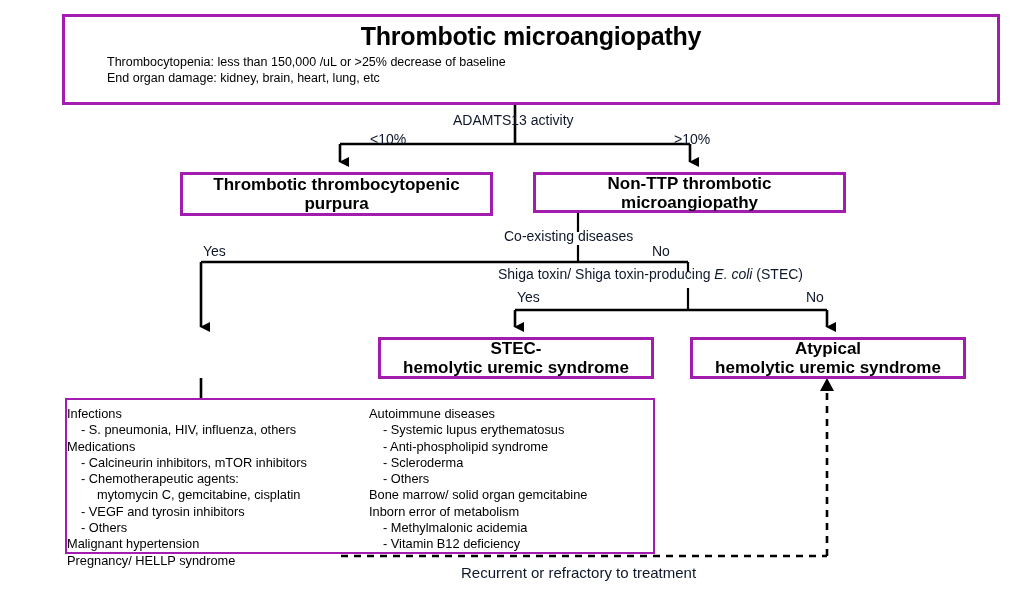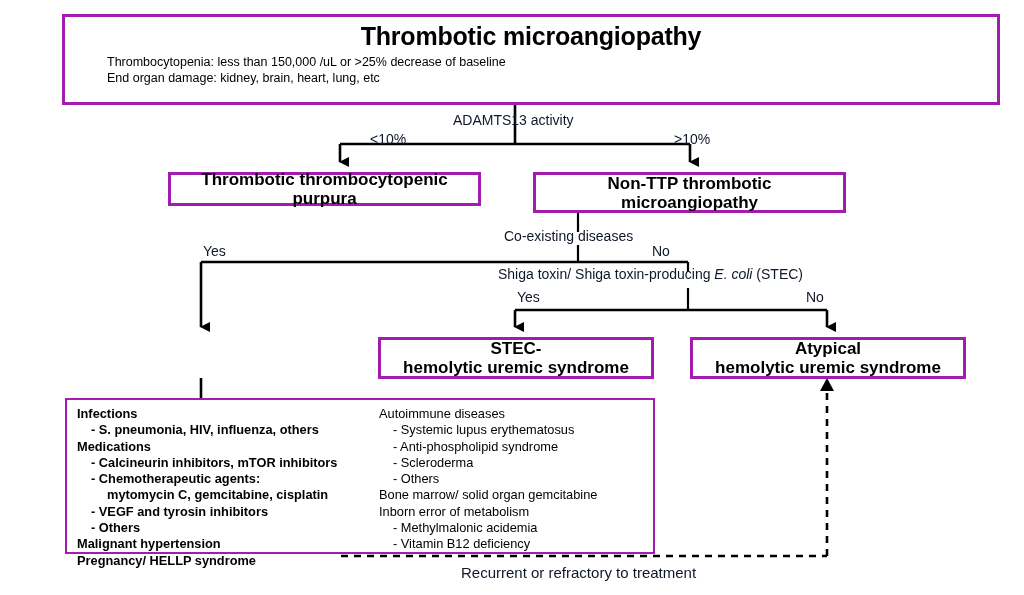--- a/index.html
+++ b/index.html
@@ -73,21 +73,21 @@
     align-items: stretch;
     justify-content: flex-start;
     flex-direction: row;
     padding: 6px 0 6px 0;
   }
   .detail-col {
     flex: 0 0 auto;
     display: flex;
     flex-direction: column;
   }
-  .detail-col.left { padding-left: 10px; width: 300px; font-weight: bold; }
+  .detail-col.left { width: 300px; }
   .detail-col.right { padding-left: 2px; width: 280px; }
   .detail-line {
     font-size: 12.8px;
     line-height: 16.3px;
     color: #000;
     white-space: nowrap;
   }
   .detail-line.lvl1 { padding-left: 14px; }
   .detail-line.lvl2 { padding-left: 30px; }
 </style>
@@ -163,21 +163,21 @@
   <div class="edge-label" style="left:504px; top:228px;">Co-existing diseases</div>
   <div class="edge-label" style="left:203px; top:243px;">Yes</div>
   <div class="edge-label" style="left:652px; top:243px;">No</div>
 
   <div class="edge-label italic-part" style="left:498px; top:266px;">
     <span>Shiga toxin/ Shiga toxin-producing </span><i>E. coli</i><span> (STEC)</span>
   </div>
   <div class="edge-label" style="left:517px; top:289px;">Yes</div>
   <div class="edge-label" style="left:806px; top:289px;">No</div>
 
-  <div class="box thick" style="left:168px; top:172px; width:313px; height:34px;">
+  <div class="box thick" style="left:180px; top:172px; width:313px; height:44px;">
     <div class="node-label">Thrombotic thrombocytopenic</div>
     <div class="node-label">purpura</div>
   </div>
 
   <div class="box thick" style="left:533px; top:172px; width:313px; height:41px;align-items:center;">
     <div class="node-label">Non-TTP thrombotic</div>
     <div class="node-label">microangiopathy</div>
   </div>
 
 

